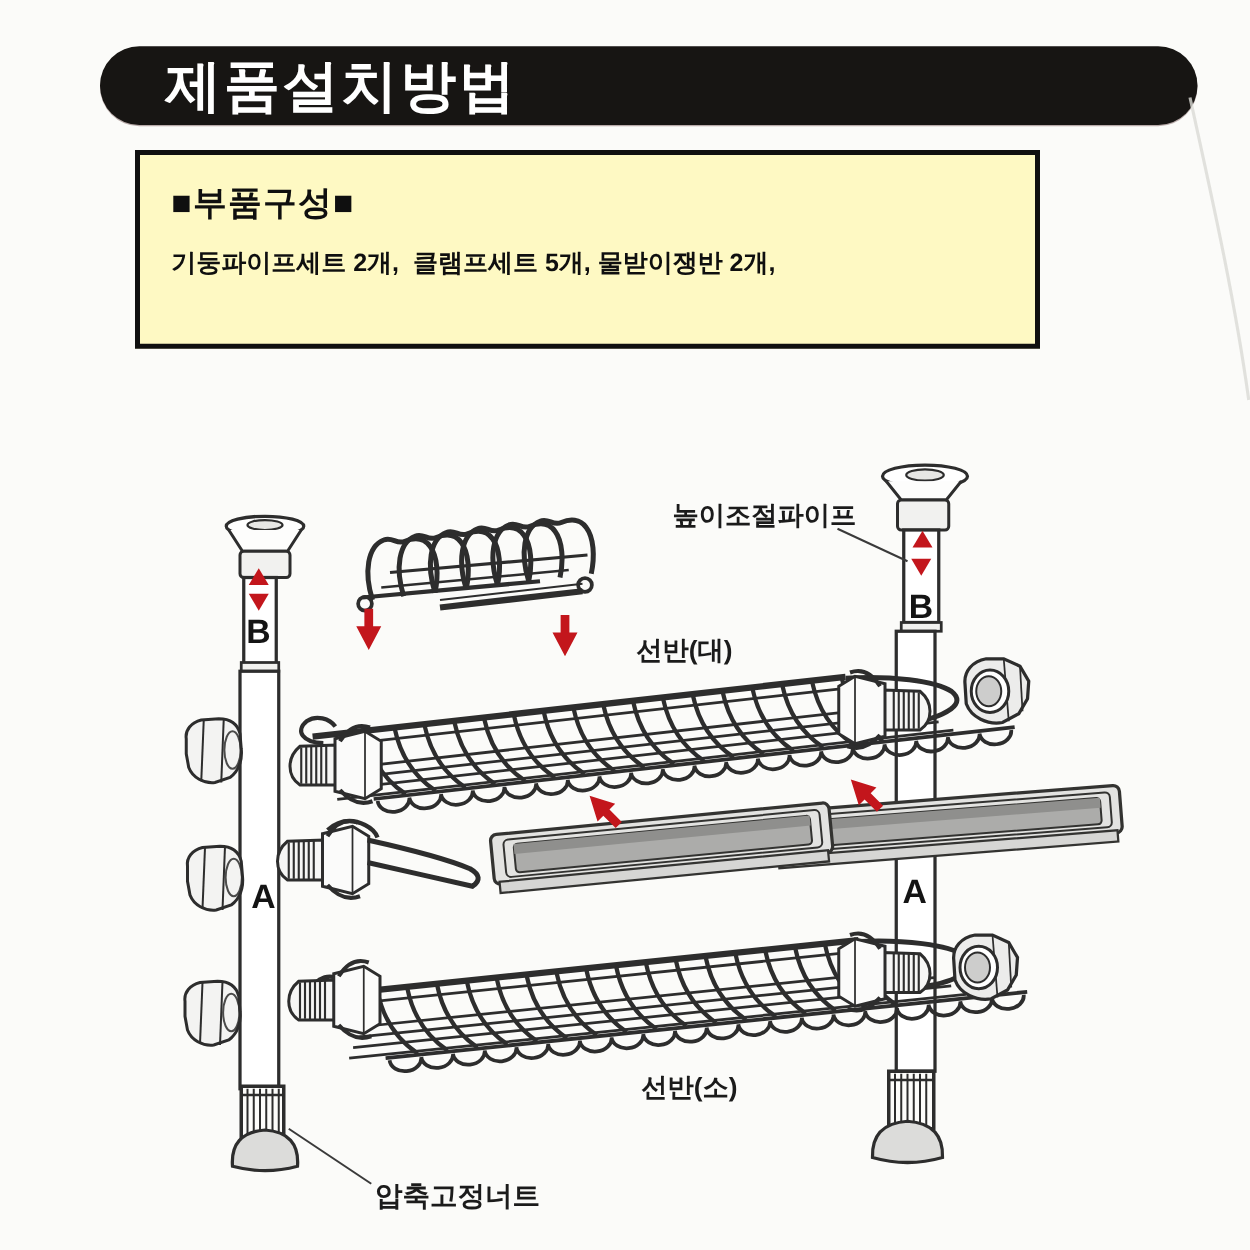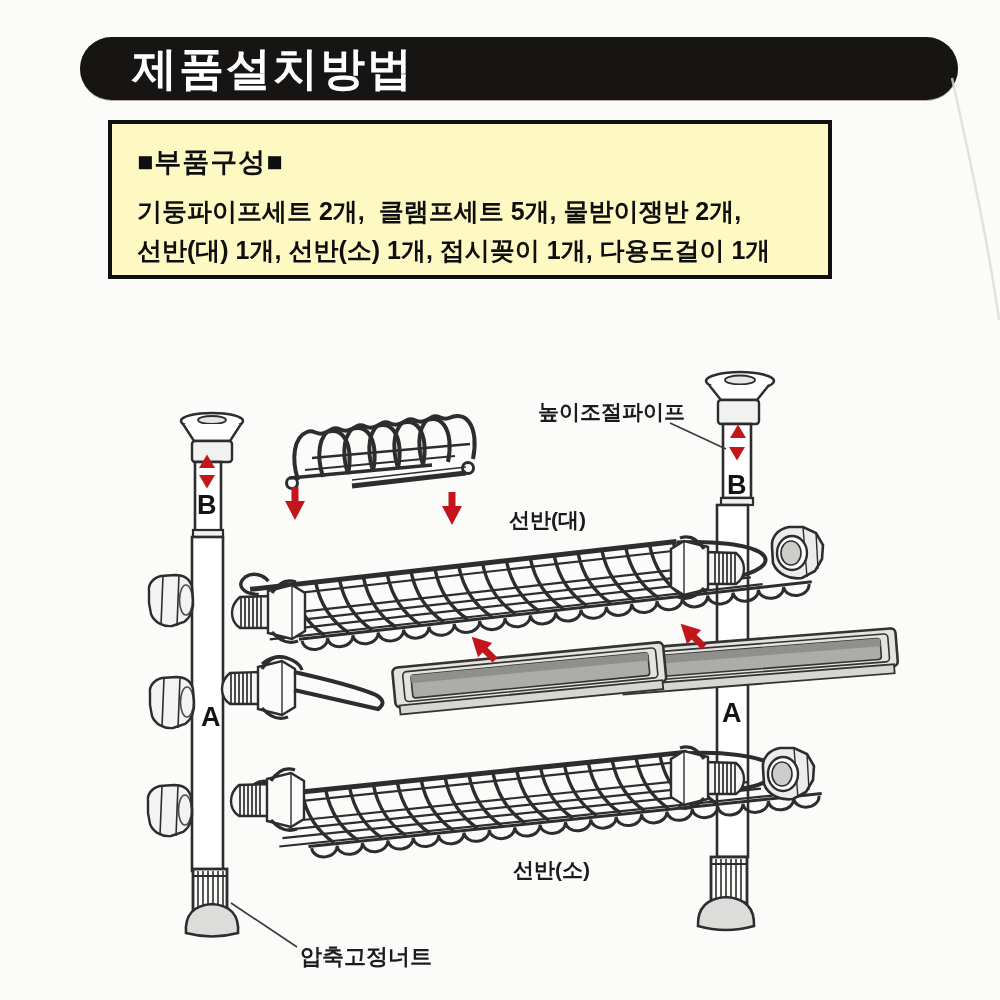--- a/index.html
+++ b/index.html
@@ -18,36 +18,35 @@
   .banner .banner-text{
     color:#ffffff;font-size:45px;font-weight:800;letter-spacing:2px;
     margin-left:52px;white-space:nowrap;
   }
   .parts-box{
     position:absolute;left:108px;top:104px;width:724px;height:159px;
     box-sizing:border-box;border:4.5px solid #101010;background:#fef9c3;
     padding:20px 0 0 25px;color:#0f0f0f;margin-top:16px;
   }
   .parts-heading{font-size:27px;font-weight:800;margin:0 0 12px 0;letter-spacing:1px;}
-  .parts-line{font-size:25px;font-weight:600;line-height:39px;margin:0;white-space:pre;}
+  .parts-line{font-size:20px;font-weight:600;line-height:39px;margin:0;white-space:pre;}
   svg text{font-family:"Liberation Sans","DejaVu Sans",sans-serif;}
   .klabel{fill:#1b1b1b;font-weight:600;}
   .letter{fill:#141414;font-weight:800;font-size:27px;}
 </style>
 </head>
 <body>
 
 <div class="banner">
   <span class="banner-text">제품설치방법</span>
 </div>
 
 <div class="parts-box">
   <p class="parts-heading">■부품구성■</p>
   <p class="parts-line">기둥파이프세트 2개,  클램프세트 5개, 물받이쟁반 2개,</p>
-  <p class="parts-line">선반(대) 1개, 선반(소) 1개, 접시꽂이 1개, 다용도걸이 1개</p>
 </div>
 
 <svg width="1000" height="1000" viewBox="0 0 1000 1000" style="position:absolute;left:0;top:0;">
   <defs>
     <path id="uwire" d="M0,0 C2,20 9,38 27,53"></path>
     <path id="arch" d="M0,0 C-7,-22 -4,-43 9,-48 C16,-51 19,-44 26,-47 C33,-50 41,-50 46,-43 C52,-35 53,-20 50,-6"></path>
     <path id="arrowdowndef" d="M-3.5,0 L3.5,0 L3.5,14 L10,14 L0,33 L-10,14 L-3.5,14 Z"></path>
     <path id="tridef" d="M0,-7.5 L8,6 L-8,6 Z"></path>
 
     <g id="shelfdef" fill="none" stroke="#2d2d2d">

